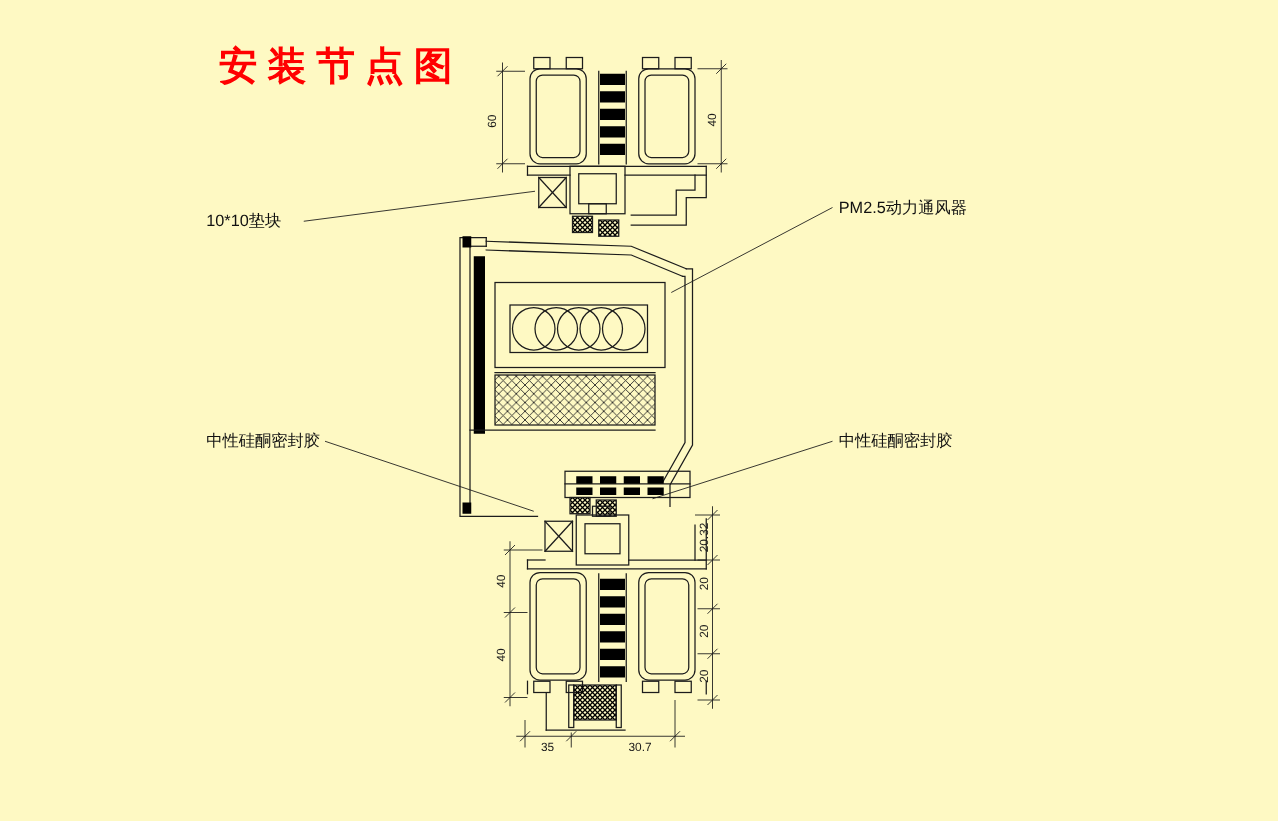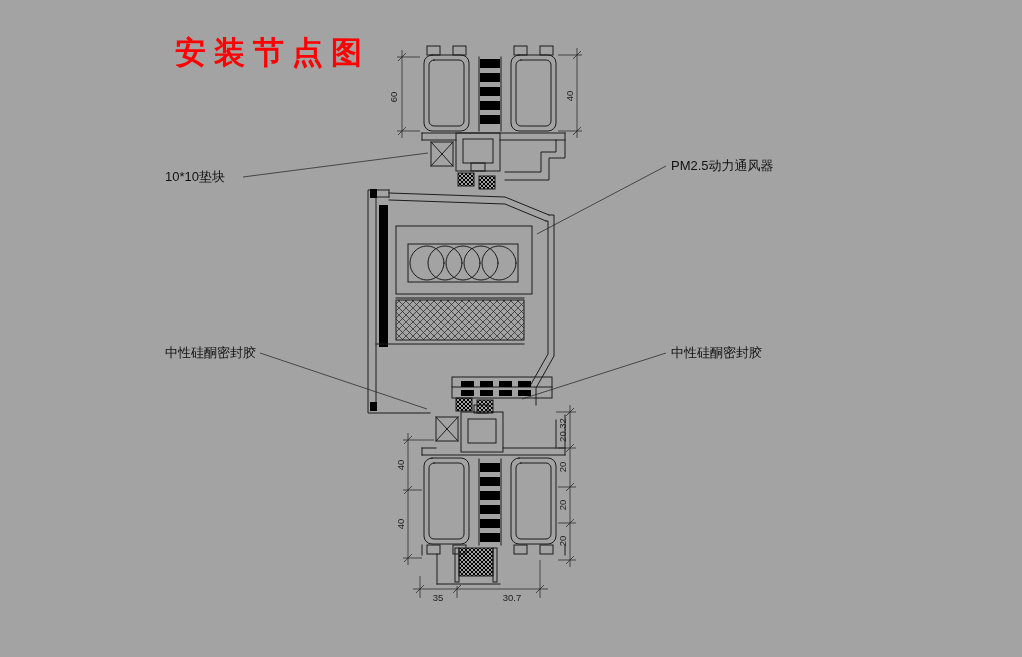--- a/index.html
+++ b/index.html
@@ -1,20 +1,20 @@
 <!DOCTYPE html>
 <html><head>
 <meta charset="utf-8">
 <style>
   html, body { margin: 0; padding: 0; background: #ffffff; }
   .canvas {
     position: relative;
     width: 1022px;
     height: 657px;
-    background: #a3a3a3;
+    background: #fef9c3;
     overflow: hidden;
     font-family: "Liberation Sans", sans-serif;
   }
   svg { position: absolute; top: 0; left: 0; }
   svg .ln   { stroke: #1c1c1c; stroke-width: 1; fill: none; stroke-linecap: square; }
   svg .ln2  { stroke: #1c1c1c; stroke-width: 0.7; fill: none; }
   svg .blk  { fill: #000000; stroke: none; }
   svg .dim  { font: 9.5px "Liberation Sans", sans-serif; fill: #1c1c1c; }
   svg .callout { font: 13px "Liberation Sans", sans-serif; fill: #111111; }
   svg .title-text { font: bold 31px "Liberation Sans", sans-serif; letter-spacing: 8px; }

